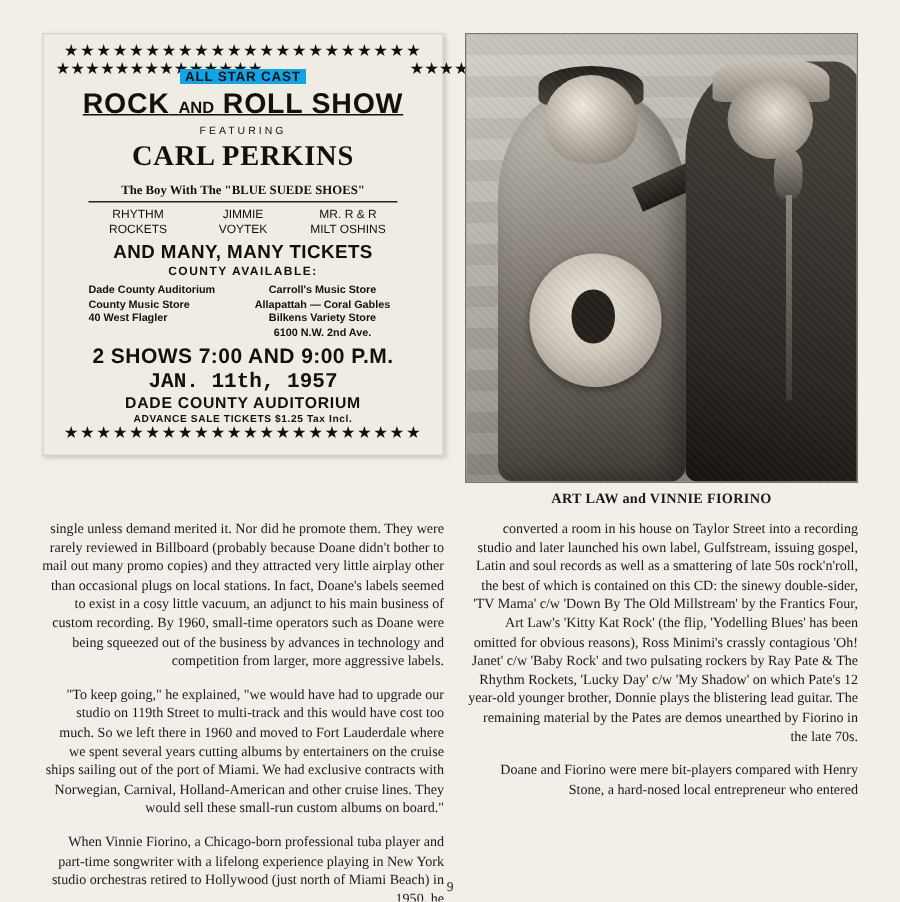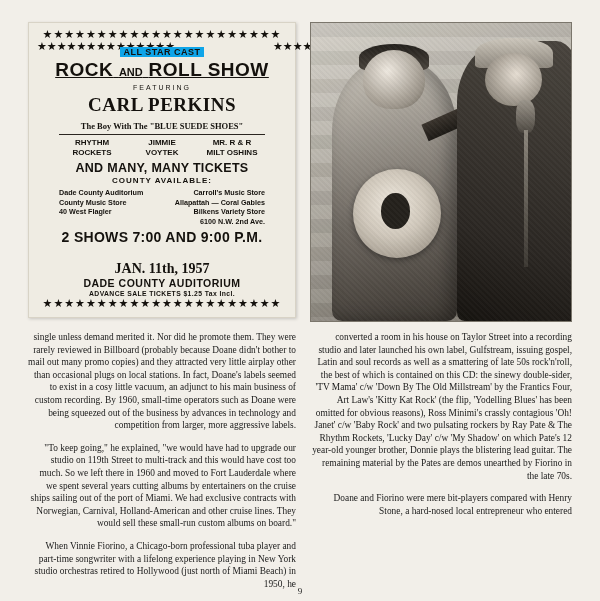--- a/index.html
+++ b/index.html
@@ -107,21 +107,21 @@
   }
   .rule {
     border: 0;
     border-top: 1px solid #2a2520;
     margin: 3px 6px;
   }
   .names-grid {
     display: flex;
     justify-content: center;
     font-size: 8px;
-    font-weight: bold;
+    font-weight: normal;
     line-height: 10px;
     padding: 0 4px;
   }
   .names-grid div {
     flex: 1 1 0;
     text-align: center;
   }
   .manyothers {
     font-size: 12.5px;
     font-weight: bold;
@@ -140,35 +140,35 @@
     font-size: 7.2px;
     line-height: 9.5px;
     font-weight: bold;
     padding: 3px 6px 0 6px;
     text-align: left;
   }
   .outlets .col {
     flex: 1 1 0;
   }
   .outlets .col.right {
-    text-align: right;
+    text-align: center;
     padding-left: 6px;
   }
   .shows {
     font-size: 14px;
     font-weight: bold;
     margin-top: 3px;
     letter-spacing: 0.3px;
   }
   .jan {
     font-size: 14px;
     font-weight: bold;
     line-height: 16px;
-    margin-top: 16px;
-    font-family: Liberation Serif, serif;
+    margin-top: 2px;
+    font-family: Liberation Mono, monospace;
   }
   .venue {
     font-size: 10.5px;
     font-weight: bold;
     letter-spacing: 0.5px;
     line-height: 12px;
   }
   .advance {
     font-size: 6.8px;
     font-weight: bold;
@@ -417,20 +417,21 @@
         <div class="guitar-neck"></div>
         <div class="guitar-body"></div>
         <div class="guitar-hole"></div>
         <div class="man-right"></div>
         <div class="hat-right"></div>
         <div class="head-right"></div>
         <div class="mic"></div>
         <div class="mic-stand"></div>
         <div class="grain"></div>
       </div>
+      <div class="caption">ART LAW and VINNIE FIORINO</div>
     </div>
 
   </div>
 
   <div class="cols">
     <div class="col left">
       <p class="body">single unless demand merited it. Nor did he promote them. They were rarely reviewed in Billboard (probably because Doane didn't bother to mail out many promo copies) and they attracted very little airplay other than occasional plugs on local stations. In fact, Doane's labels seemed to exist in a cosy little vacuum, an adjunct to his main business of custom recording. By 1960, small-time operators such as Doane were being squeezed out of the business by advances in technology and competition from larger, more aggressive labels.</p>
       <p class="body">"To keep going," he explained, "we would have had to upgrade our studio on 119th Street to multi-track and this would have cost too much. So we left there in 1960 and moved to Fort Lauderdale where we spent several years cutting albums by entertainers on the cruise ships sailing out of the port of Miami. We had exclusive contracts with Norwegian, Carnival, Holland-American and other cruise lines. They would sell these small-run custom albums on board."</p>
       <p class="body">When Vinnie Fiorino, a Chicago-born professional tuba player and part-time songwriter with a lifelong experience playing in New York studio orchestras retired to Hollywood (just north of Miami Beach) in 1950, he</p>
     </div>

